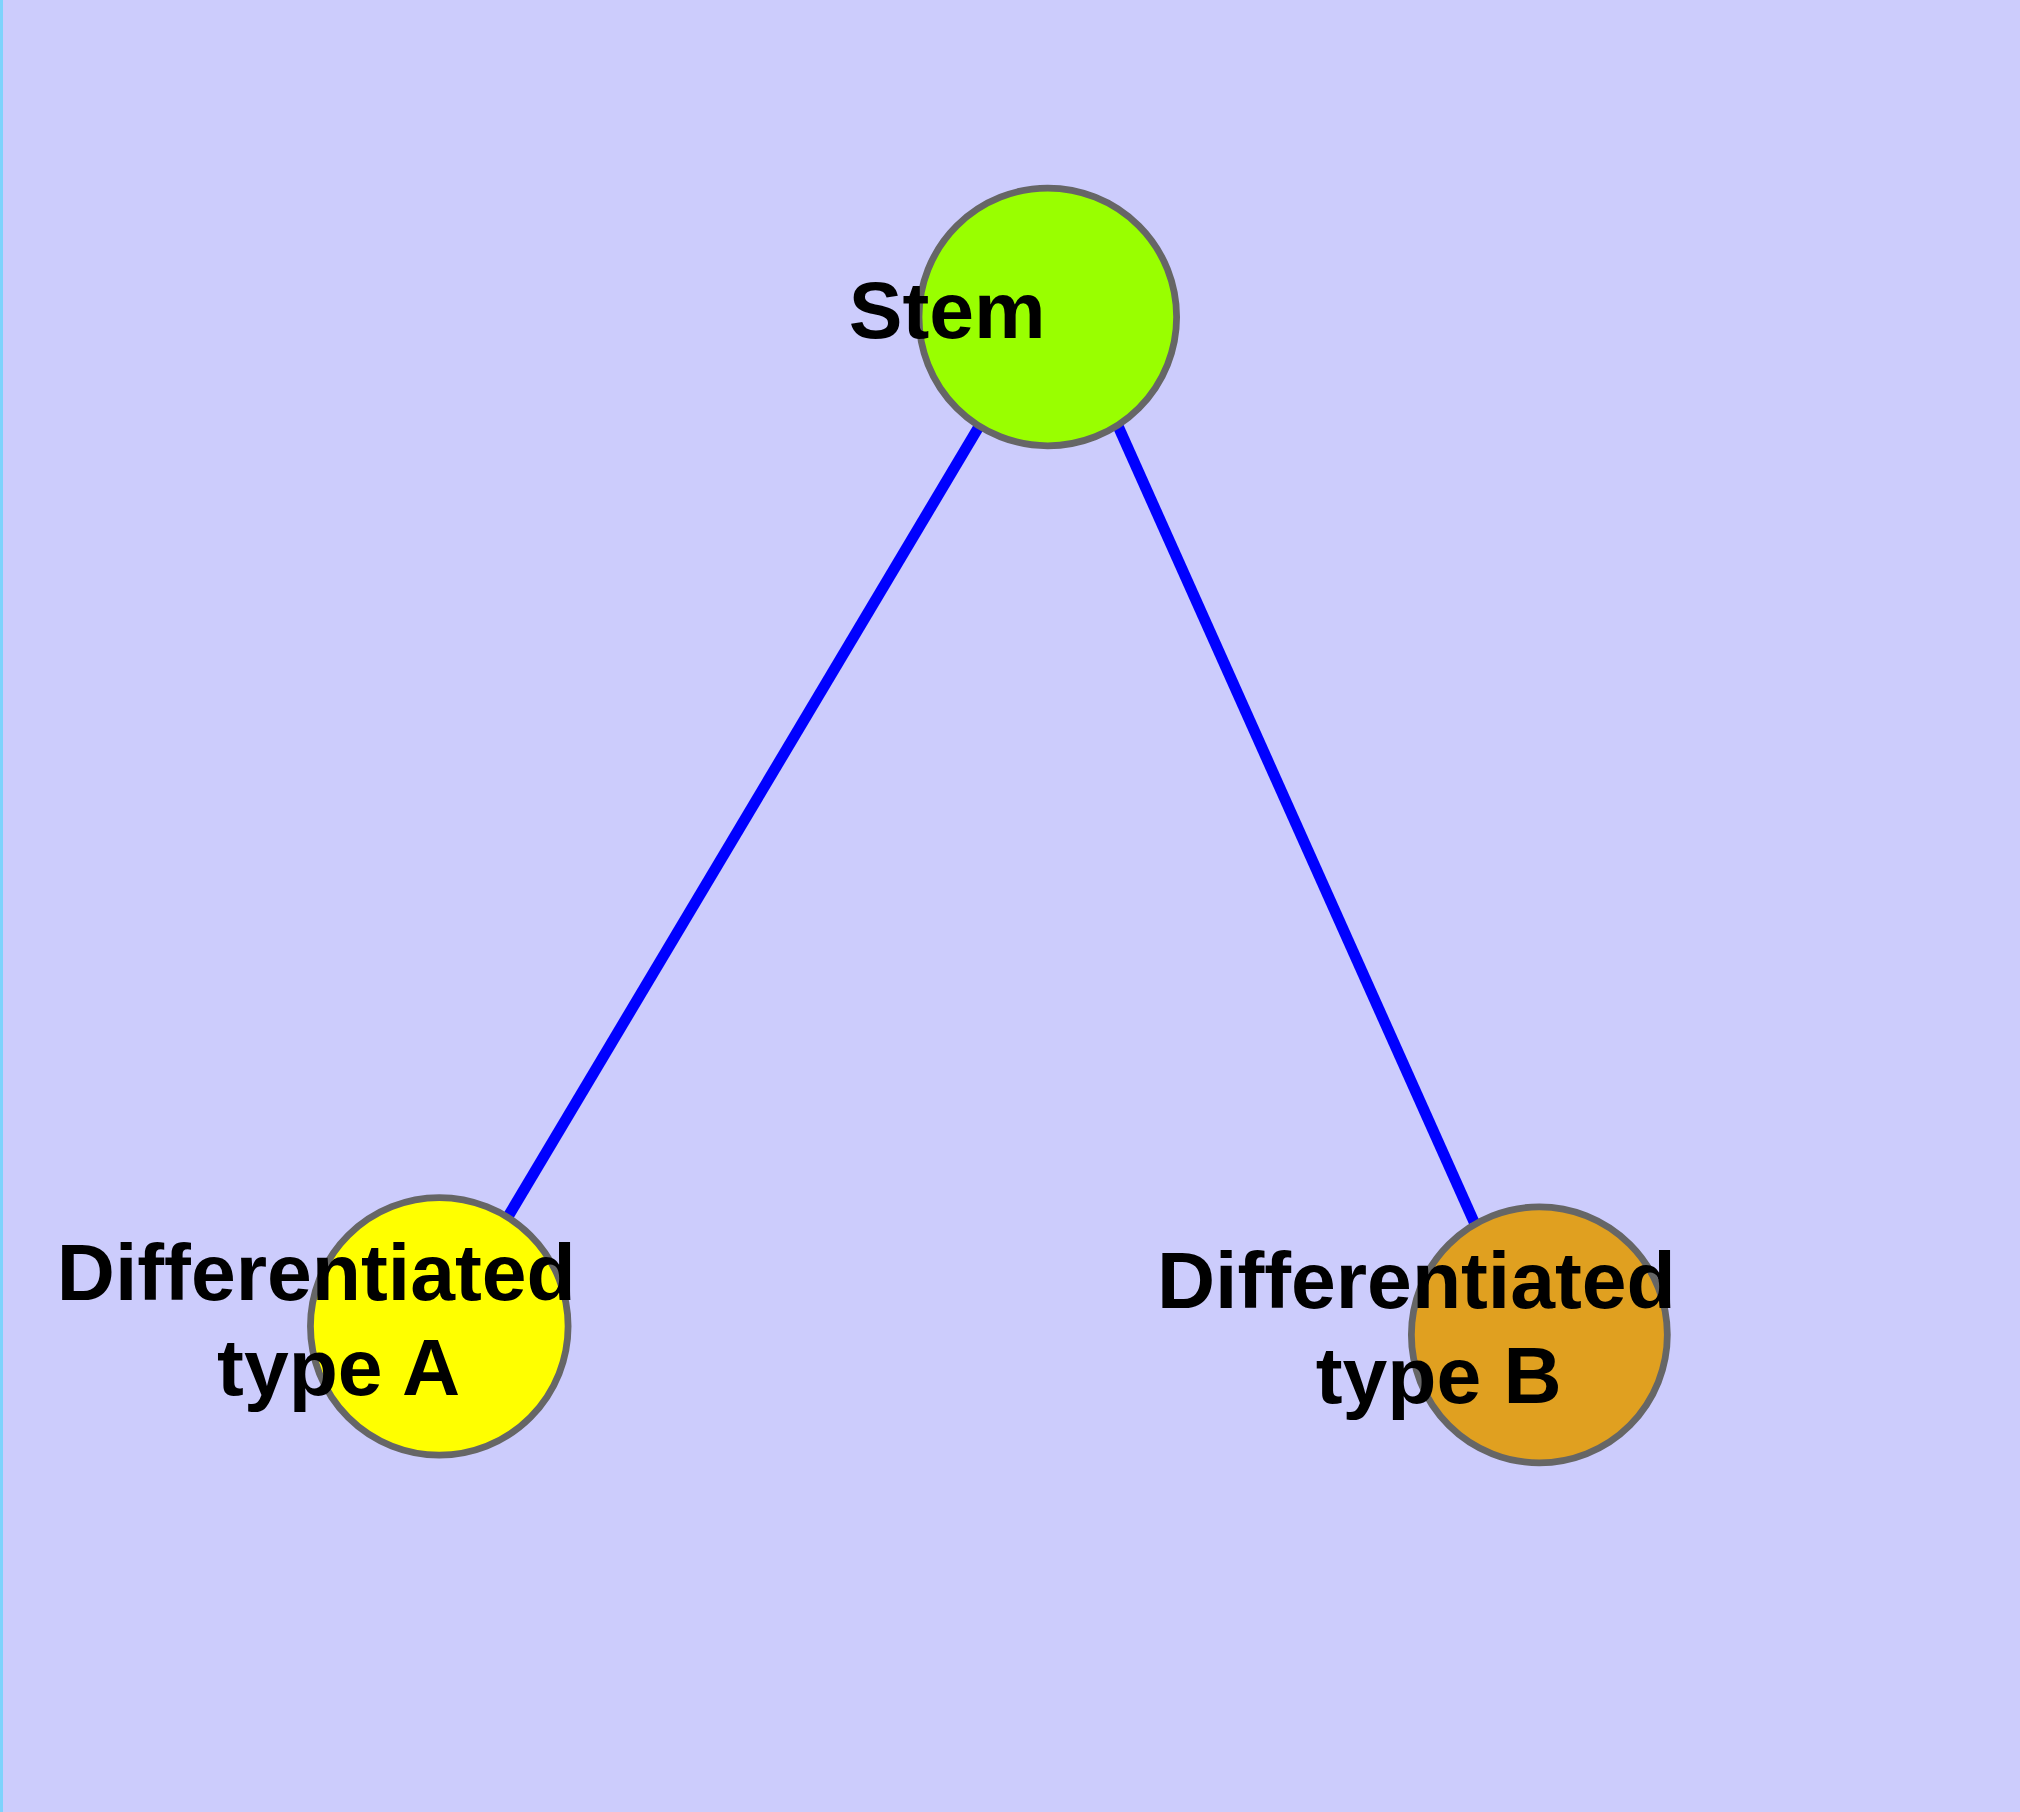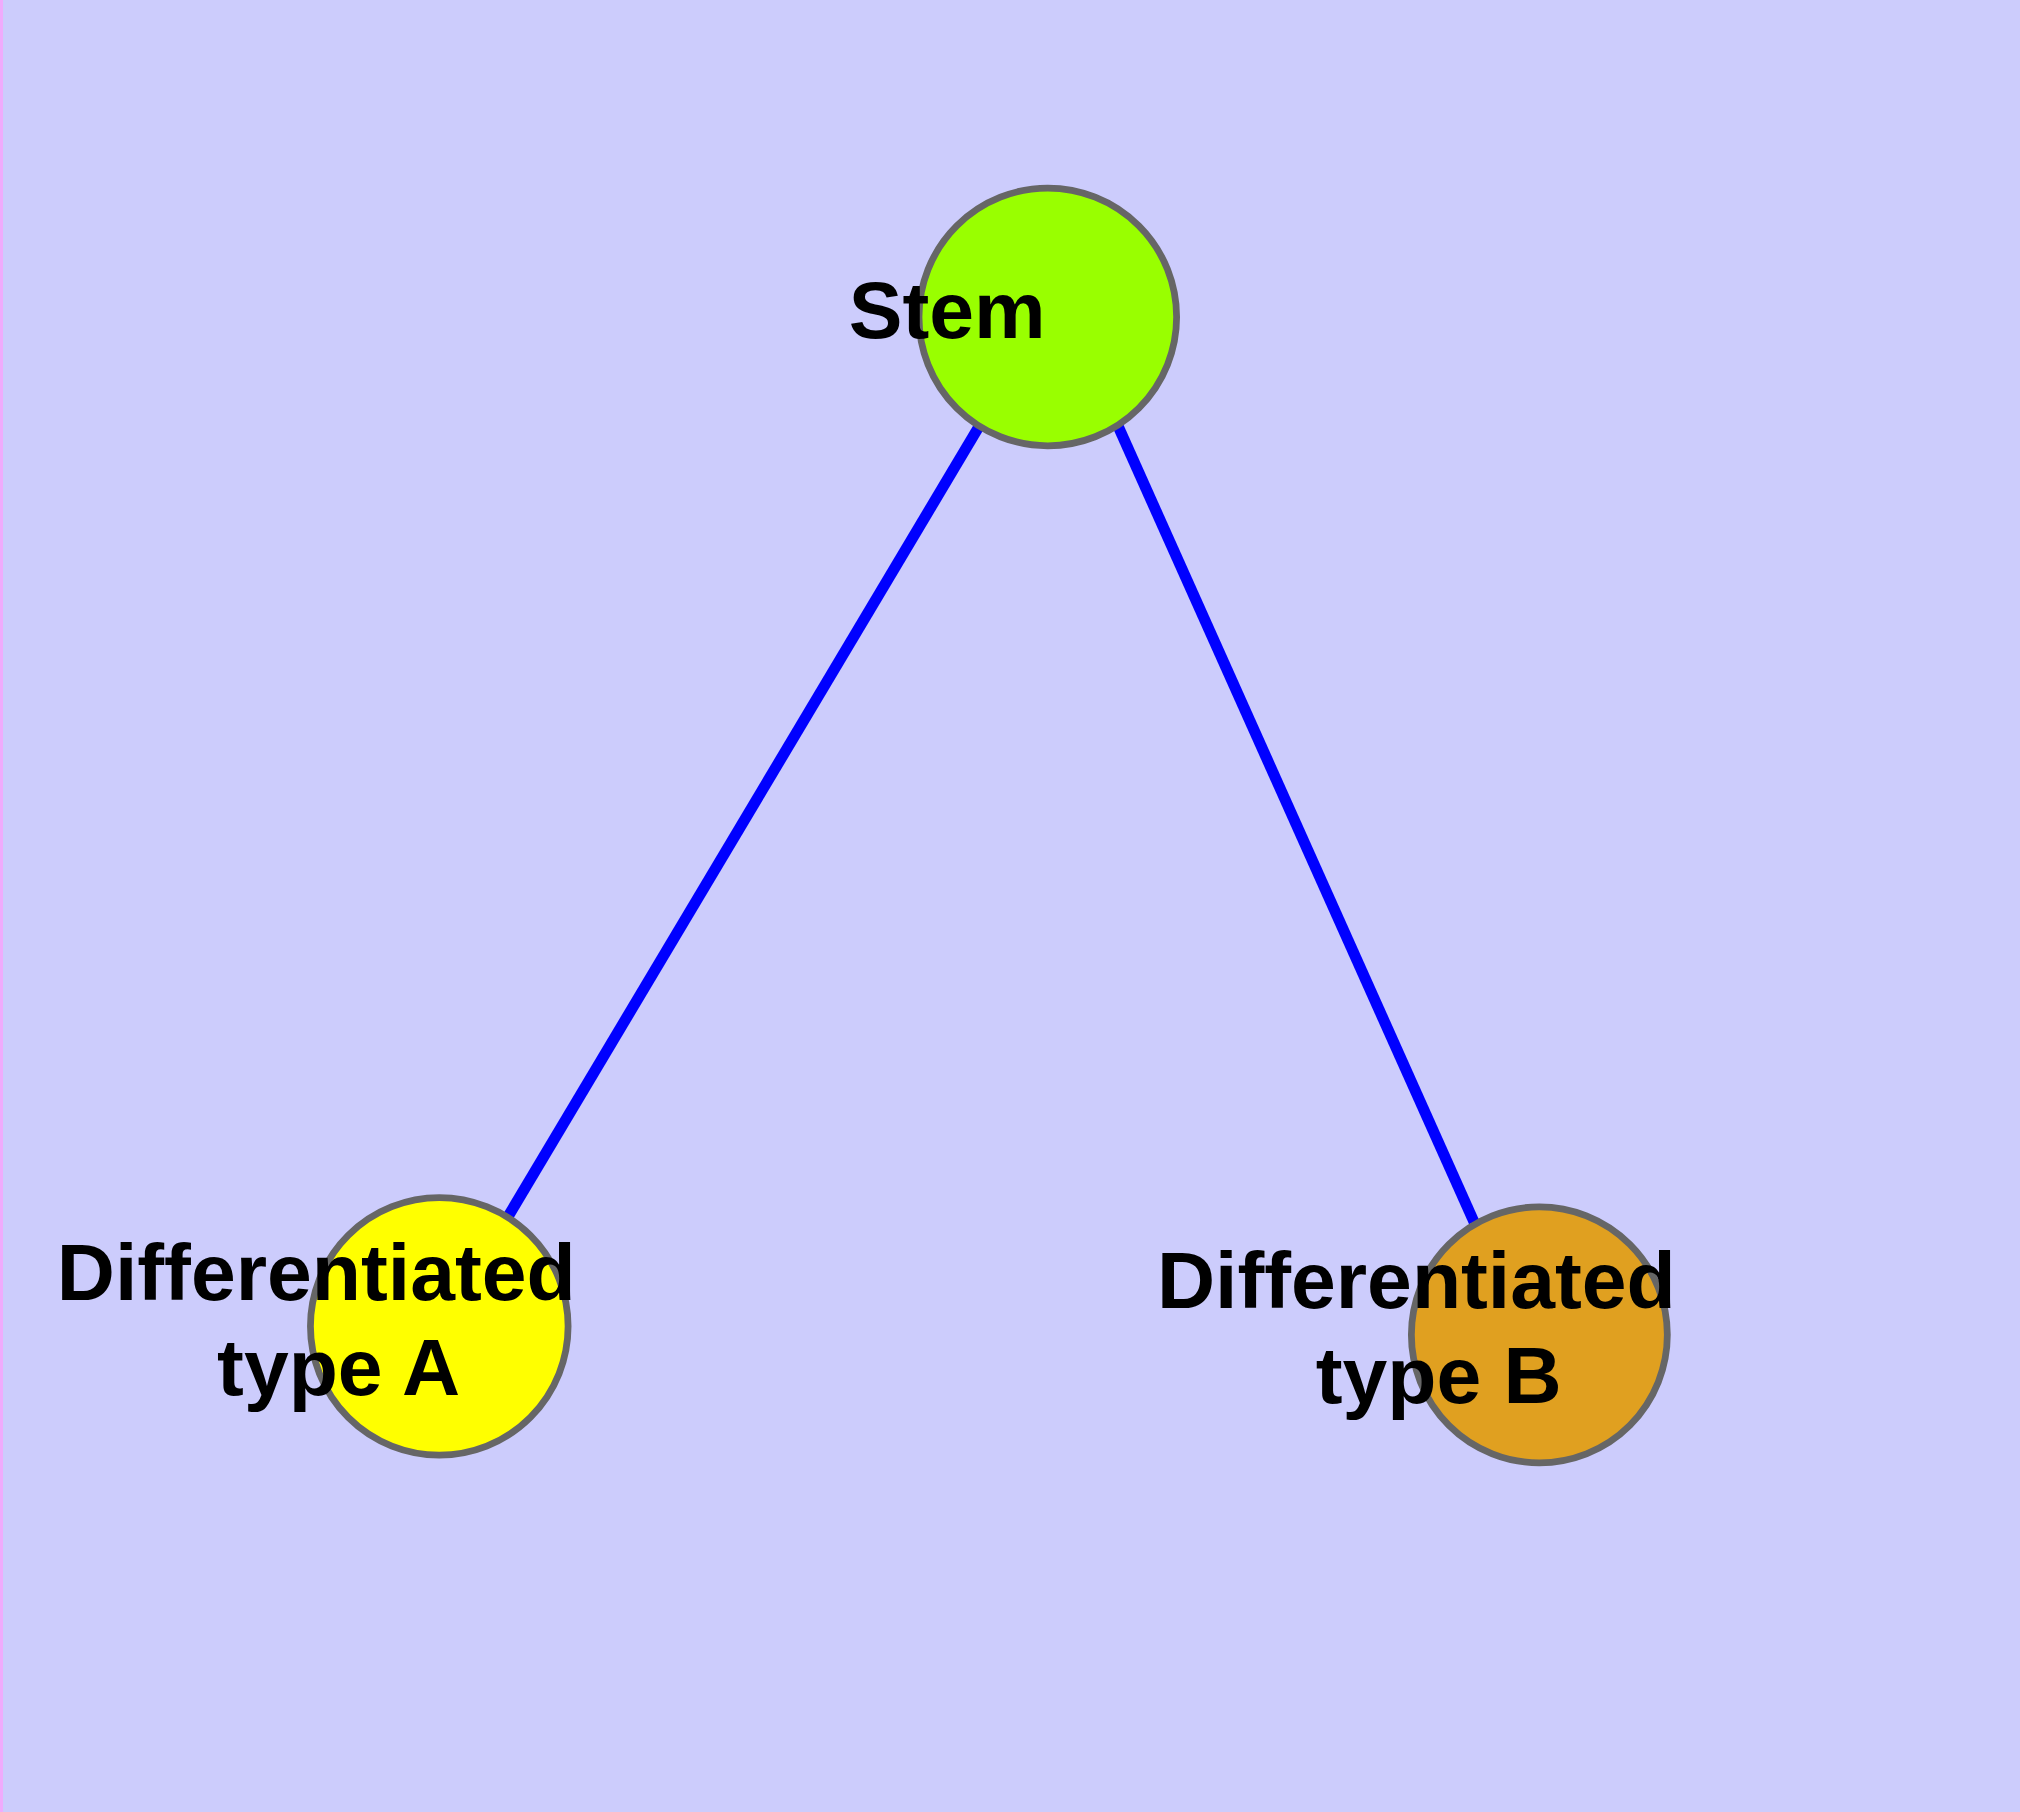--- a/index.html
+++ b/index.html
@@ -5,21 +5,21 @@
   html, body {
     margin: 0;
     padding: 0;
     background: #ffffff;
   }
   #canvas {
     position: relative;
     width: 2021px;
     height: 1812px;
     overflow: hidden;
-    background: #f0abfc;
+    background: #7dd3fc;
     font-family: "Liberation Sans", sans-serif;
   }
   #graph-bg {
     position: absolute;
     left: 3.4px;
     top: 0px;
     width: 2017px;
     height: 1812px;
     background: #ccccfc;
   }

